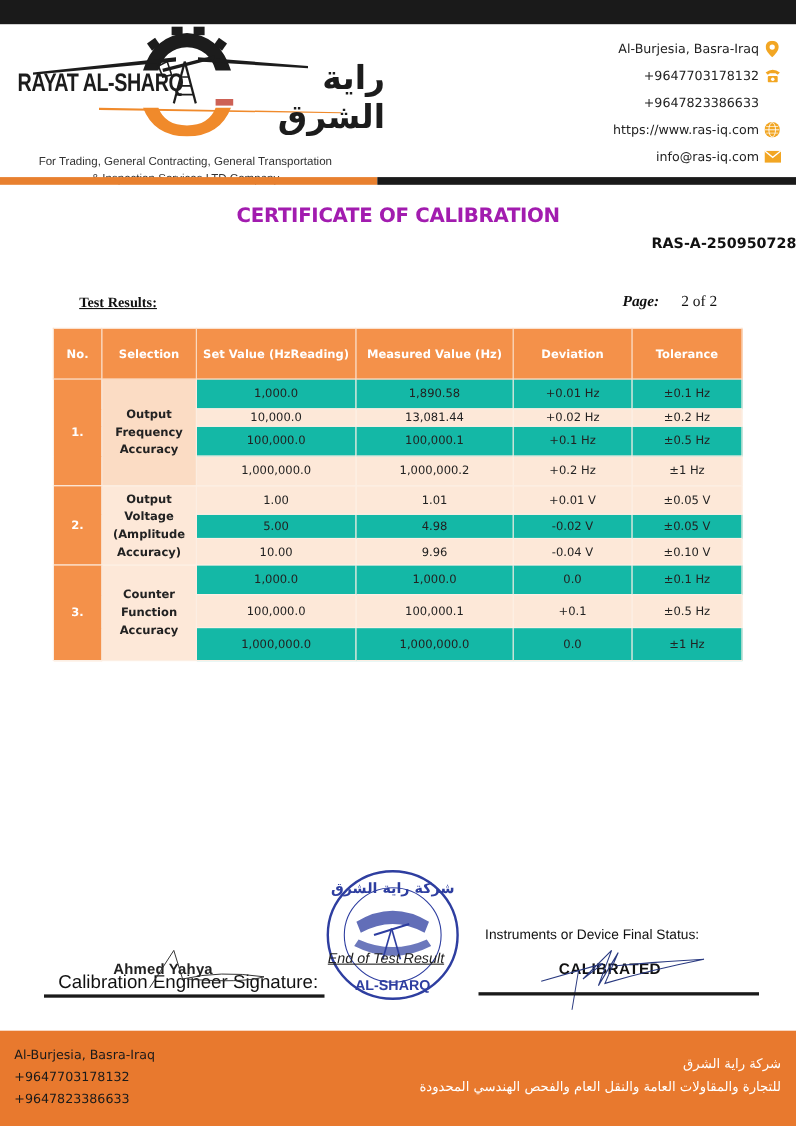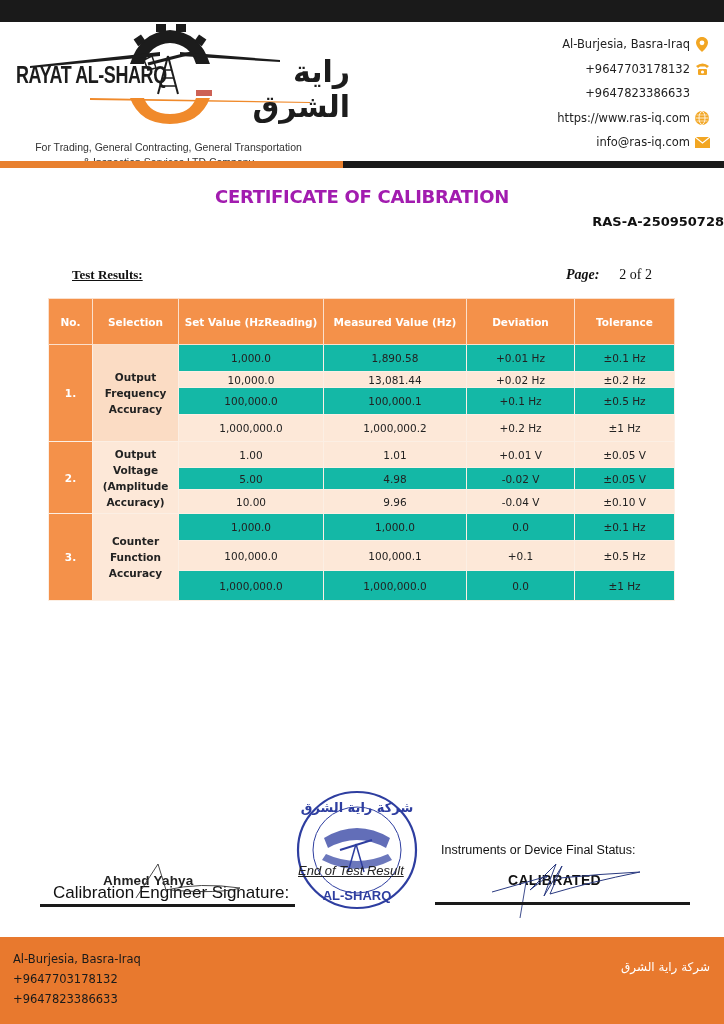--- a/index.html
+++ b/index.html
@@ -262,14 +262,15 @@
 <div class="sig-line-right"></div>
 
 <div class="footer">
   <div class="footer-left">
     <div>Al-Burjesia, Basra-Iraq</div>
     <div>+9647703178132</div>
     <div>+9647823386633</div>
   </div>
   <div class="footer-right">
     <div>شركة راية الشرق</div>
+    <div>للتجارة والمقاولات العامة والنقل العام والفحص الهندسي المحدودة</div>
   </div>
 </div>
 
 </body></html>

